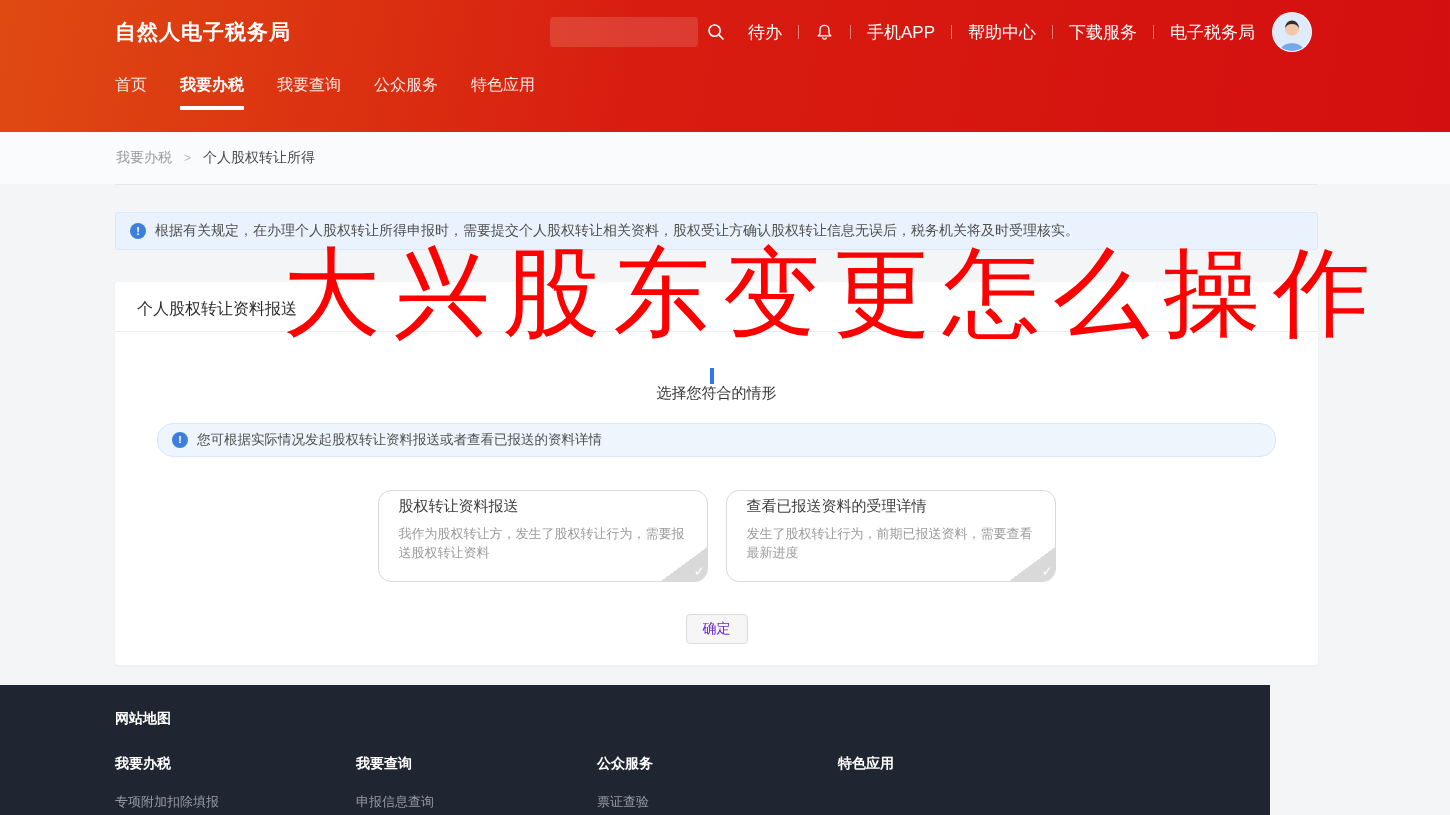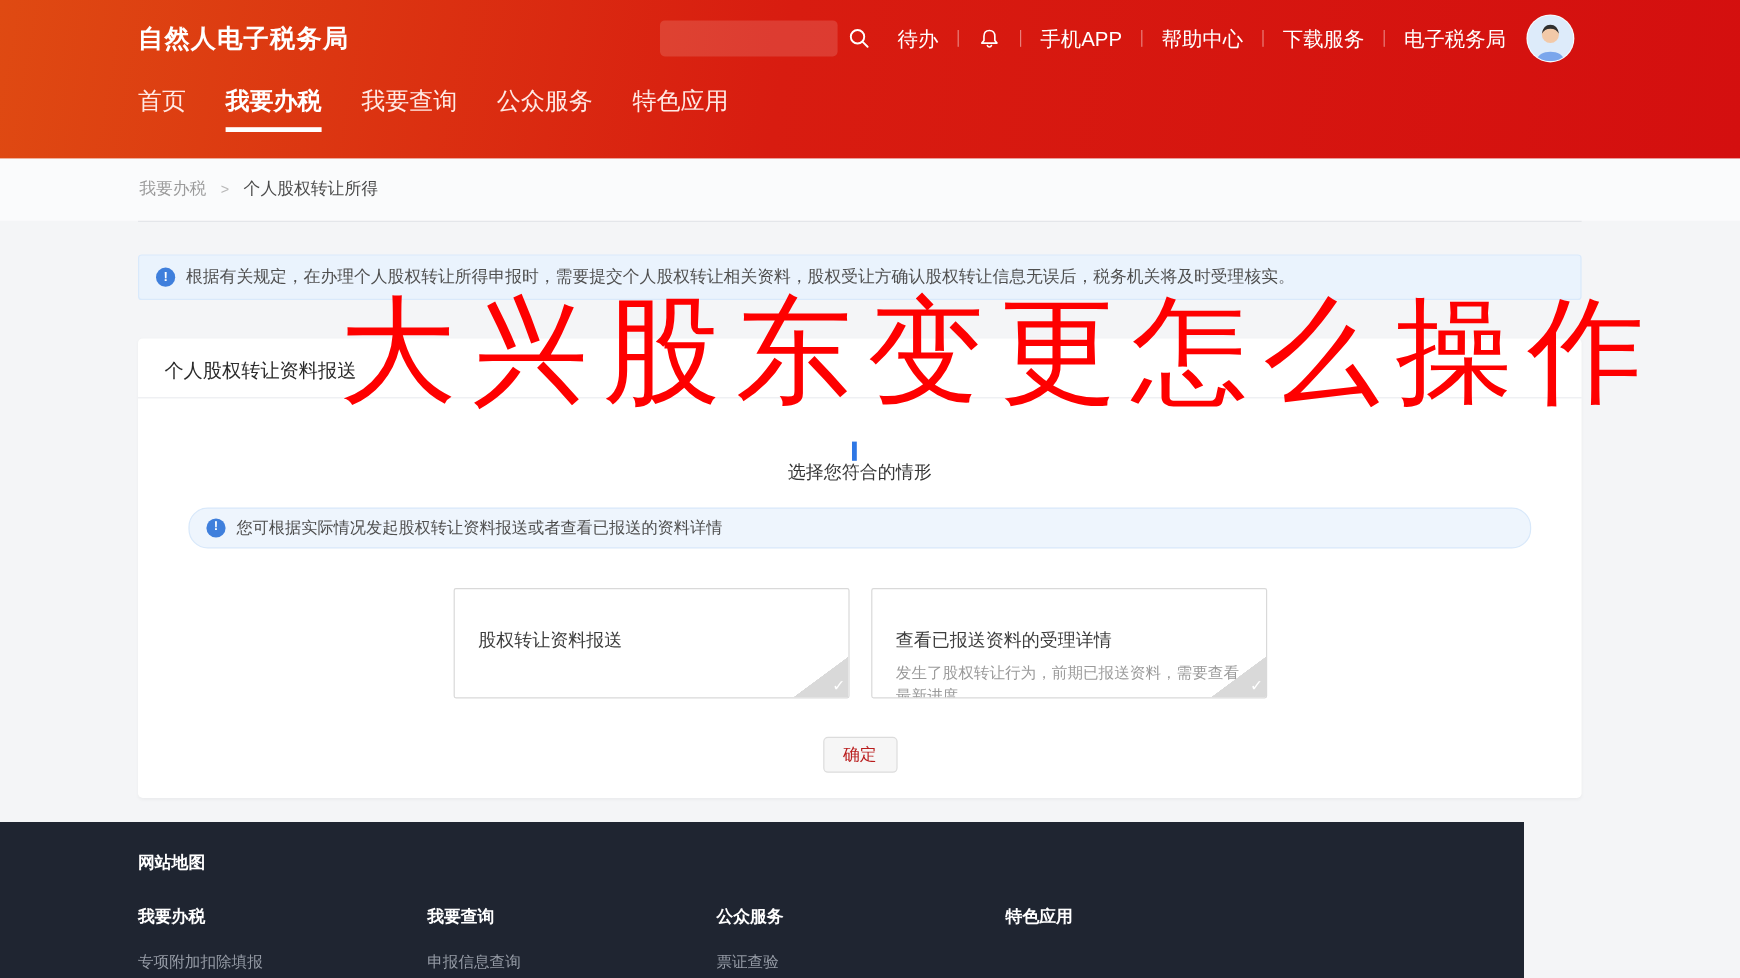--- a/index.html
+++ b/index.html
@@ -26,21 +26,21 @@
   .qlink { color:#fff; font-size:17px; text-decoration:none; cursor:pointer; white-space:nowrap; }
   .vdiv { width:1px; height:14px; background:rgba(255,255,255,0.45); margin:0 16px; }
   .bell { display:flex; cursor:pointer; }
   .avatar {
     width:40px; height:40px; border-radius:50%; margin-left:17px;
     background:#ddebfa; overflow:hidden; cursor:pointer; flex:none;
     border:1px solid rgba(255,255,255,0.8);
   }
   .hdr-nav { display:flex; padding-left:115px; height:46px; }
   .nav-item {
-    color:#ffe9e4; font-size:20px; line-height:42px; margin-right:33px;
+    color:#ffe9e4; font-size:16px; line-height:42px; margin-right:33px;
     cursor:pointer; position:relative; text-decoration:none; white-space:nowrap;
   }
   .nav-item.active { color:#fff; font-weight:bold; }
   .nav-item.active::after {
     content:""; position:absolute; left:0; right:0; bottom:0; height:4px; background:#fff;
   }
 
   
   .bc-row { height:52px; display:flex; align-items:center; padding-left:116px; background:#fafbfc; font-size:14px; }
   .bc-parent { color:#9b9b9b; cursor:pointer; }
@@ -72,36 +72,36 @@
   .panel-body { padding:36px 42px 0 42px; }
   .sec-title { display:flex; align-items:center; font-size:15px; color:#363636;flex-direction:column; }
   .sec-bar { width:4px; height:16px; background:#2e77e5; margin-right:9px; flex:none; }
   .hint {
     margin-top:20px; height:34px; background:#eef5fd; border:1px solid #d8e8fa;
     border-radius:16px; display:flex; align-items:center; padding:0 14px;
     font-size:13.5px; color:#4f4f4f; width:1119px;
   }
   .cards { margin-top:33px; display:flex; justify-content:center; gap:18px; }
   .card {
-    width:330px; height:92px; border:1px solid #d9d9d9; border-radius:2px;
-    background:#fff; padding:33px 20px 0 20px; position:relative; cursor:pointer; overflow:hidden;
+    width:330px; height:92px; border:1px solid #d9d9d9; border-radius:13px;
+    background:#fff; padding:6px 20px 0 20px; position:relative; cursor:pointer; overflow:hidden;
   }
   .card-title { font-size:15px; color:#3d3d3d; }
   .card-desc { margin-top:9px; font-size:13px; color:#9b9b9b; line-height:19px; }
   .corner {
     position:absolute; right:0; bottom:0; width:46px; height:34px;
     background:linear-gradient(to top left,#d9d9d9 49.5%,transparent 50%);
   }
   .corner-check {
     position:absolute; right:3px; bottom:0px; color:#fff; font-size:15px; font-weight:bold;
   }
   .btn-row { margin-top:32px; display:flex; justify-content:center; }
   .confirm {
     min-width:62px; height:30px; padding:0 14px; background:#f6f6f6;
-    border:1px solid #dcdcdc; border-radius:4px; color:#b91c1c; font-size:14px;
+    border:1px solid #dcdcdc; border-radius:4px; color:#6d28d9; font-size:14px;
     font-family:inherit; cursor:pointer;
   }
 
   
   .footer {
     position:absolute; left:0; top:685px; width:1270px; height:130px;
     background:#1f2531; padding:25px 0 0 115px;
   }
   .f-sitemap { color:#fff; font-size:14px; font-weight:bold; }
   .f-cols { display:flex; margin-top:27px; }
@@ -189,20 +189,21 @@
           <span class="sec-bar"></span>
           <span>选择您符合的情形</span>
         </div>
         <div class="hint">
           <span class="info-ic"></span>
           <span>您可根据实际情况发起股权转让资料报送或者查看已报送的资料详情</span>
         </div>
         <div class="cards">
           <div class="card">
             <div class="card-title">股权转让资料报送</div>
+            <div class="card-desc">我作为股权转让方，发生了股权转让行为，需要报送股权转让资料</div>
             <div class="corner">
                 <span class="corner-check">✓</span>
               </div>
           </div>
           <div class="card">
             <div class="card-title">查看已报送资料的受理详情</div>
             <div class="card-desc">发生了股权转让行为，前期已报送资料，需要查看最新进度</div>
             <div class="corner">
                 <span class="corner-check">✓</span>
               </div>

